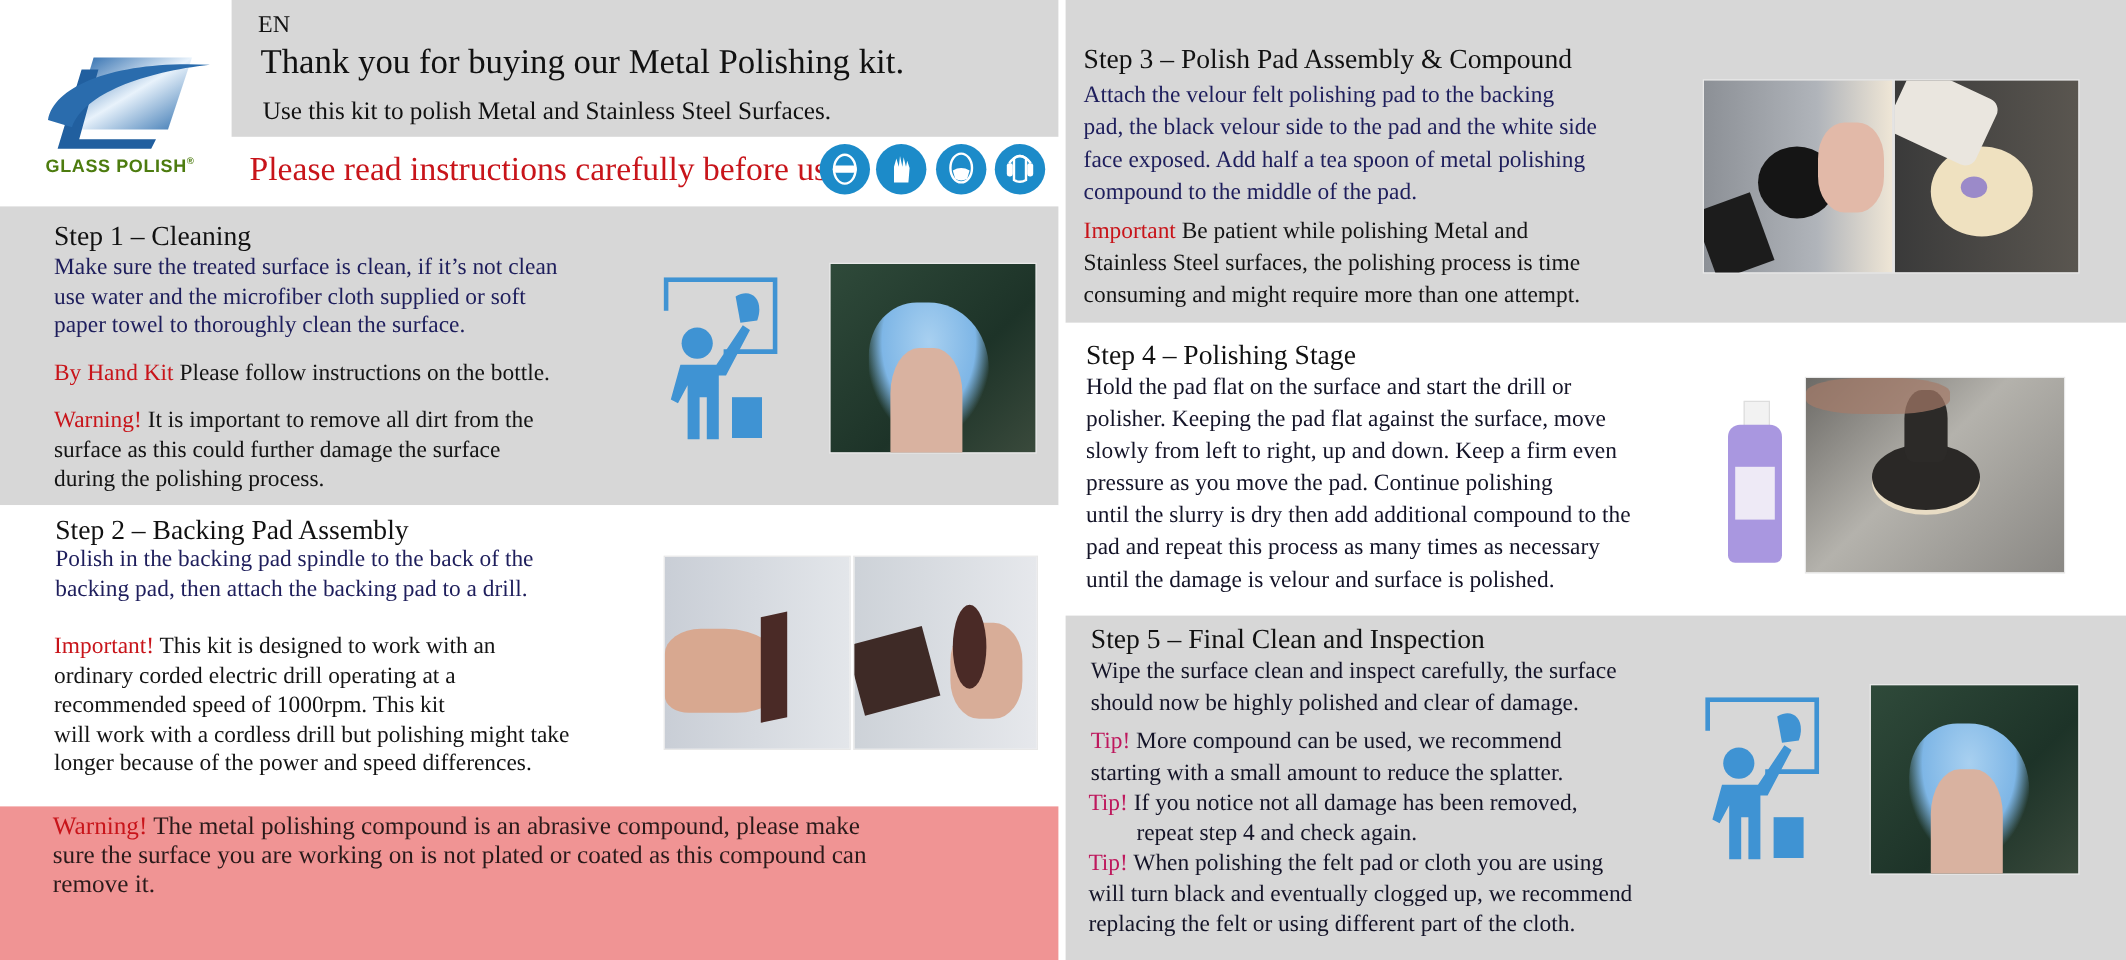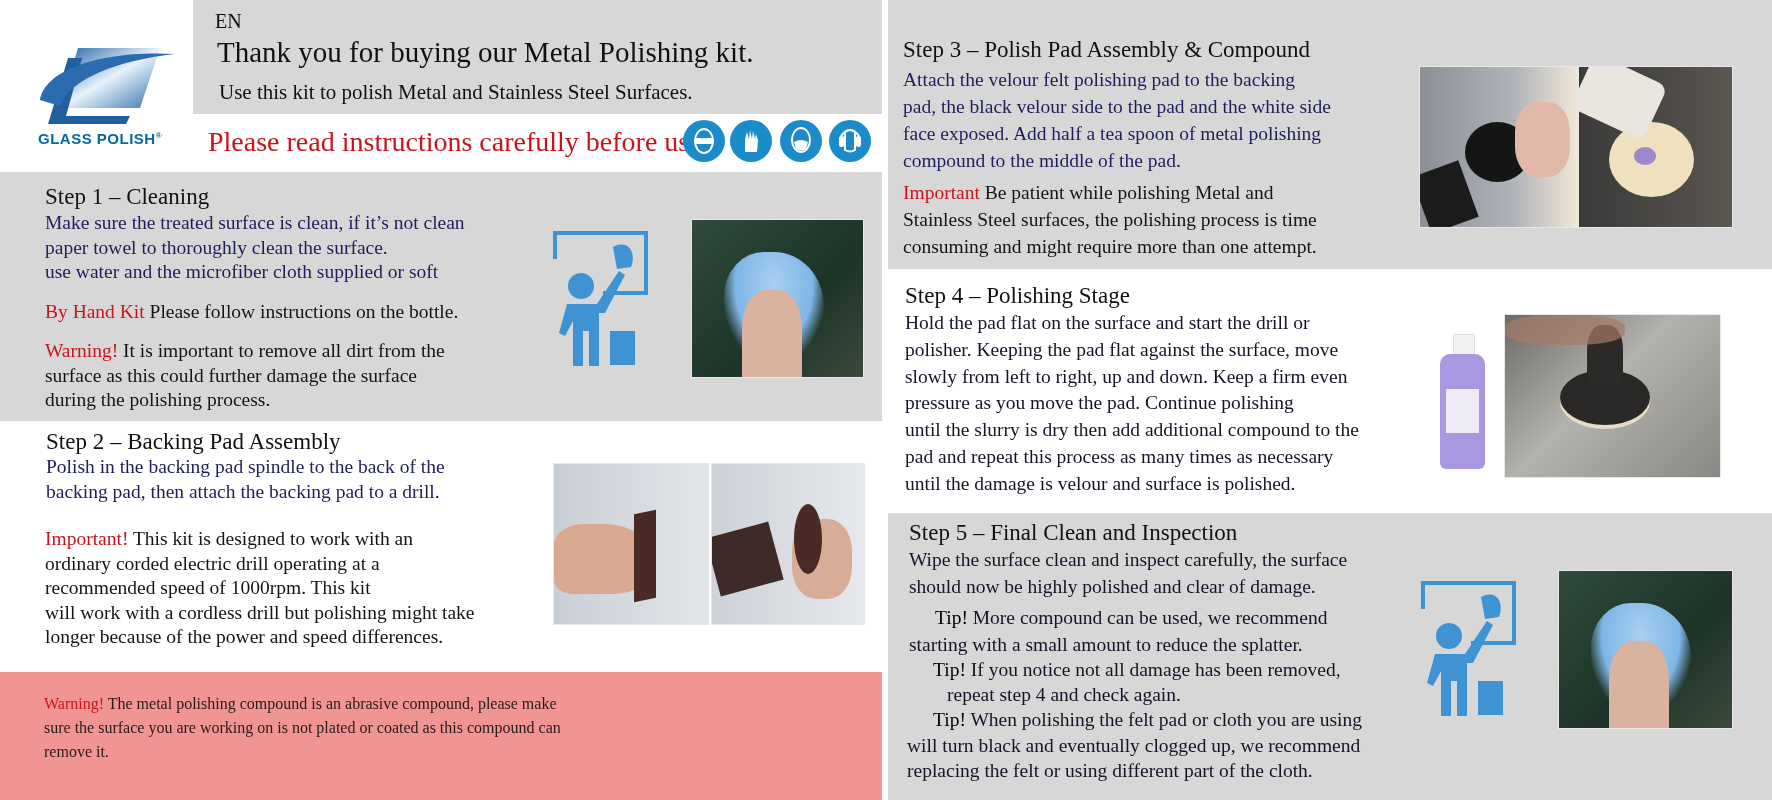--- a/index.html
+++ b/index.html
@@ -4,42 +4,42 @@
 <style>
   html,body{margin:0;padding:0;}
   body{width:1772px;height:800px;position:relative;overflow:hidden;background:#ffffff;font-family:"Liberation Serif","DejaVu Serif",serif;}
   .abs{position:absolute;}
   .gray{background:#d7d7d7;}
   .pink{background:#f09494;}
   .h{font-size:23px;color:#111;line-height:28px;white-space:nowrap;}
   .p{font-size:19.5px;color:#1e1e5c;line-height:24.5px;}
   .pb{font-size:19.5px;color:#141414;line-height:24.5px;}
   .red{color:#c8141a;}
-  .green{color:#000000;margin-left:26px;}
+  .green{color:#be185d;}
   .ph{position:absolute;overflow:hidden;border:1px solid #e8e8e8;}
   .safety{position:absolute;width:42px;height:42px;border-radius:50%;background:#1c8bc9;top:120px;display:flex;align-items:center;justify-content:center;}
   .p div,.pb div{white-space:nowrap;}
 </style>
 </head>
 <body>
 
 <div class="abs" style="left:20px;top:30px;width:172px;height:120px;">
   <svg width="172" height="95" viewBox="0 0 172 95">
     <defs>
       <linearGradient id="lg1" x1="0" y1="0" x2="1" y2="1">
         <stop offset="0" stop-color="#1b5fa6"></stop>
           <stop offset="0.5" stop-color="#e8f2fb"></stop>
           <stop offset="1" stop-color="#2f6fae"></stop>
       </linearGradient>
     </defs>
     <path d="M58 18 L140 18 L120 78 L40 78 Z" fill="url(#lg1)"></path>
     <path d="M48 28 L62 28 L46 86 L110 86 L106 94 L28 94 Z" fill="#215f9f"></path>
     <path d="M20 70 C25 40 80 20 155 24 C100 30 50 48 40 76 Z" fill="#2a6cad"></path>
   </svg>
-  <div style="position:absolute;left:18px;top:100px;font-family:'Liberation Sans',sans-serif;font-weight:bold;font-size:15px;color:#0369a1;letter-spacing:0.5px;white-space:nowrap;">
+  <div style="position:absolute;left:18px;top:100px;font-family:'Liberation Sans',sans-serif;font-weight:bold;font-size:15px;color:#4d7c0f;letter-spacing:0.5px;white-space:nowrap;">
     <span>GLASS POLISH</span><sup style="font-size:8px">®</sup>
   </div>
 </div>
 
 <div class="abs gray" style="left:193px;top:0;width:689px;height:114px;">
   <div class="abs" style="left:22px;top:10px;font-size:20px;color:#111;">EN</div>
   <div class="abs" style="left:24px;top:36px;font-size:29px;color:#111;white-space:nowrap;">Thank you for buying our Metal Polishing kit.</div>
   <div class="abs" style="left:26px;top:80px;font-size:21px;color:#111;white-space:nowrap;">Use this kit to polish Metal and Stainless Steel Surfaces.</div>
 </div>
 
@@ -68,22 +68,22 @@
       <rect x="4" y="10" width="5" height="11" rx="2" fill="#fff"></rect>
       <rect x="21" y="10" width="5" height="11" rx="2" fill="#fff"></rect>
       <path d="M6 10 Q15 -2 24 10" fill="none" stroke="#fff" stroke-width="2"></path>
     </svg>
 </div>
 
 <div class="abs gray" style="left:0;top:172px;width:882px;height:249px;">
   <div class="abs h" style="left:45px;top:11px;">Step 1 – Cleaning</div>
   <div class="abs p" style="left:45px;top:39px;">
     <div>Make sure the treated surface is clean, if it’s not clean</div>
+    <div>use water and the microfiber cloth supplied or soft</div>
     <div>paper towel to thoroughly clean the surface.</div>
-    <div>use water and the microfiber cloth supplied or soft</div>
   </div>
   <div class="abs pb" style="left:45px;top:128px;white-space:nowrap;">
     <span class="red">By Hand Kit</span><span> Please follow instructions on the bottle.</span>
   </div>
   <div class="abs pb" style="left:45px;top:167px;">
     <div><span class="red">Warning!</span><span> It is important to remove all dirt from the</span></div>
     <div>surface as this could further damage the surface</div>
     <div>during the polishing process.</div>
   </div>
 
@@ -119,21 +119,21 @@
     <div style="position:absolute;left:80px;top:48px;width:22px;height:88px;background:#4a2a26;transform:skewY(-12deg);"></div>
   </div>
   <div class="ph" style="left:711px;top:42px;width:152px;height:160px;background:linear-gradient(90deg,#cdd2d8,#e6e8ec);">
     <div style="position:absolute;left:0;top:65px;width:65px;height:60px;background:#3e2a26;transform:rotate(-15deg);"></div>
     <div style="position:absolute;left:80px;top:55px;width:60px;height:80px;background:#d8ad98;border-radius:40%;"></div>
     <div style="position:absolute;left:82px;top:40px;width:28px;height:70px;background:#4a2a26;border-radius:50%;"></div>
   </div>
 </div>
 
 <div class="abs pink" style="left:0;top:672px;width:882px;height:128px;">
-  <div class="abs" style="left:44px;top:20px;font-size:16px;line-height:24px;color:#2a1a1a;">
+  <div class="abs" style="left:44px;top:4px;font-size:21px;line-height:24px;color:#2a1a1a;">
     <div style="white-space:nowrap;"><span class="red">Warning!</span><span> The metal polishing compound is an abrasive compound, please make</span></div>
     <div style="white-space:nowrap;">sure the surface you are working on is not plated or coated as this compound can</div>
     <div style="white-space:nowrap;">remove it.</div>
   </div>
 </div>
 
 <div class="abs gray" style="left:888px;top:0;width:884px;height:269px;padding-left:11px;">
   <div class="abs h" style="left:15px;top:36px;">Step 3 – Polish Pad Assembly &amp; Compound</div>
   <div class="abs p" style="left:15px;top:66px;line-height:27px;">
     <div>Attach the velour felt polishing pad to the backing</div>

